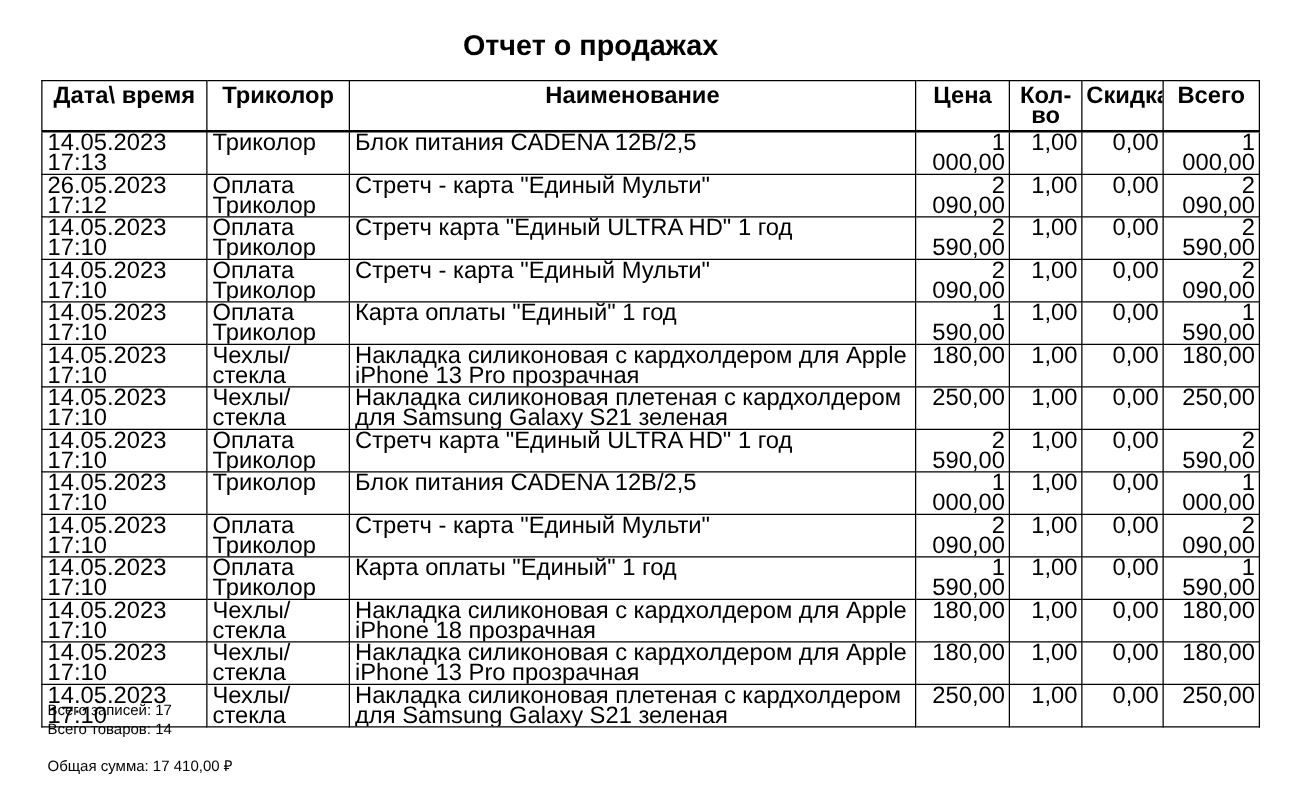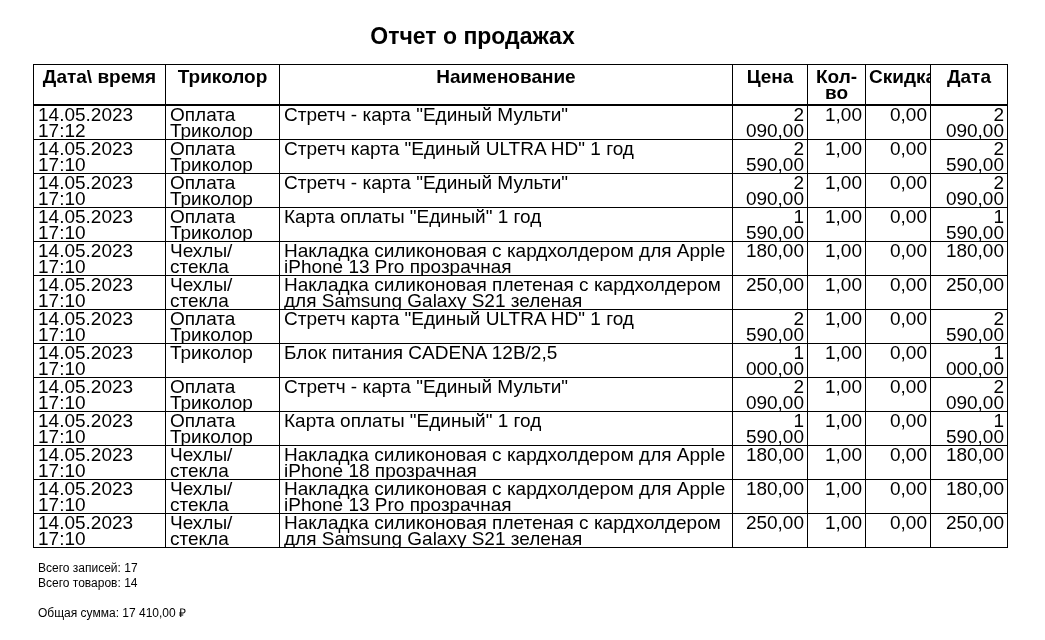--- a/index.html
+++ b/index.html
@@ -51,26 +51,35 @@
       <col style="width:77px">
   </colgroup>
   <thead>
     <tr>
       <th>Дата\ время</th>
       <th>Триколор</th>
       <th>Наименование</th>
       <th>Цена</th>
       <th>Кол-во</th>
       <th>Скидка</th>
-      <th>Дата</th>
+      <th>Всего</th>
     </tr>
   </thead>
   <tbody id="rows">
       <tr>
-        <td>14.05.2023 17:12</td>
+        <td>14.05.2023 17:13</td>
+        <td class="cat">Триколор</td>
+        <td class="name">Блок питания CADENA 12В/2,5</td>
+        <td class="num">1 000,00</td>
+        <td class="num">1,00</td>
+        <td class="num">0,00</td>
+        <td class="num">1 000,00</td>
+      </tr>
+      <tr>
+        <td>26.05.2023 17:12</td>
         <td class="cat">Оплата Триколор</td>
         <td class="name">Стретч - карта "Единый Мульти"</td>
         <td class="num">2 090,00</td>
         <td class="num">1,00</td>
         <td class="num">0,00</td>
         <td class="num">2 090,00</td>
       </tr>
       <tr>
         <td>14.05.2023 17:10</td>
         <td class="cat">Оплата Триколор</td>

